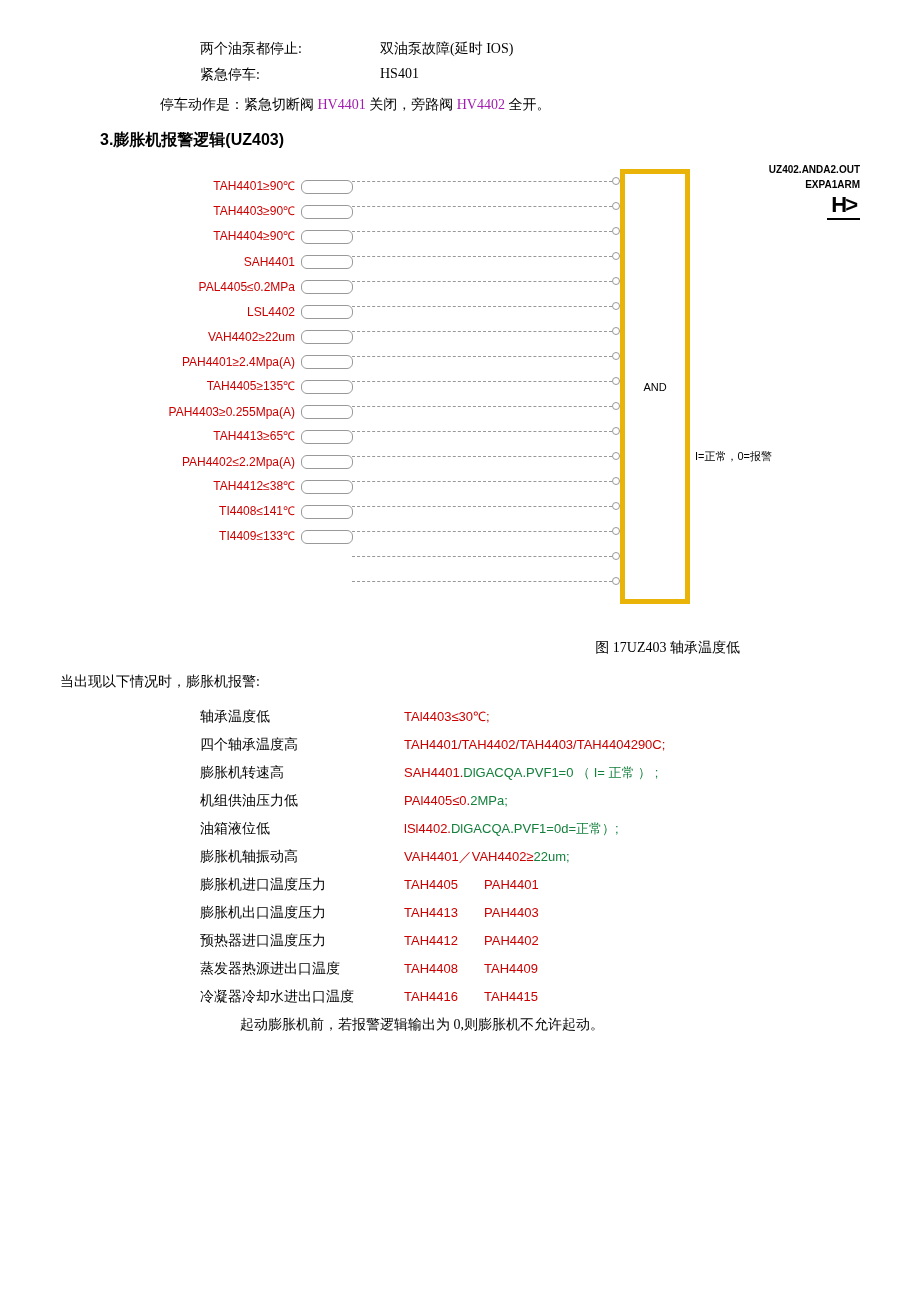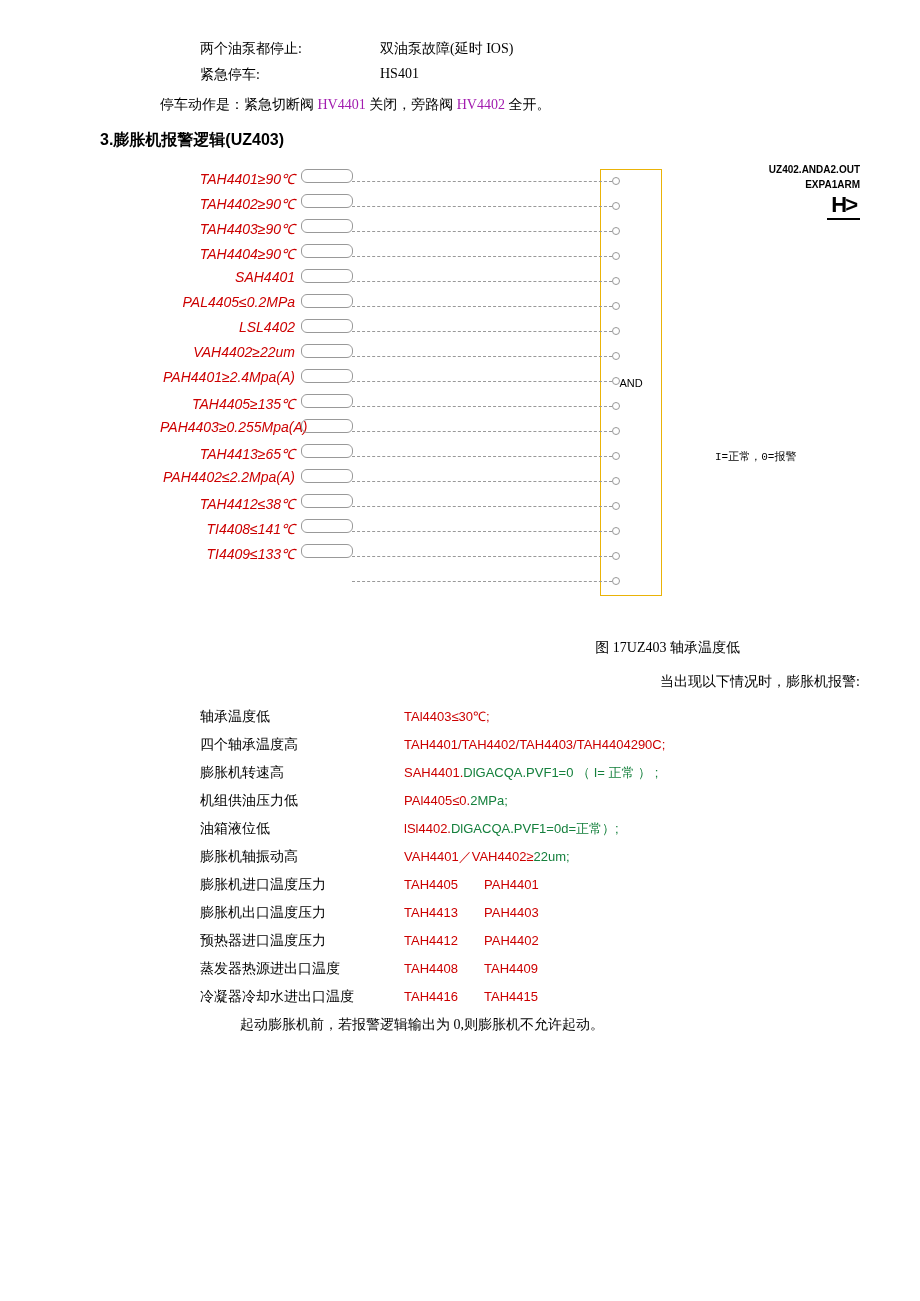--- a/index.html
+++ b/index.html
@@ -12,31 +12,31 @@
     width: 800px;
   }
   .top-lines { margin-left: 140px; margin-bottom: 12px; }
   .top-lines .row { display: flex; margin-bottom: 8px; }
   .top-lines .lbl { width: 180px; }
   .sentence { margin-left: 100px; margin-bottom: 16px; }
   .red { color: #a21caf; }
   .heading { font-family: Arial, "Microsoft YaHei", sans-serif; font-weight: bold; font-size: 16px; margin: 10px 0 18px 40px; }
   .diagram-wrap { position: relative; margin-left: 100px; height: 450px; }
   .inputs { position: absolute; left: 0; top: 0; }
-  .inp-row { display: flex; align-items: flex-start; height: 25px; font-size: 14px; font-style: italic; }
+  .inp-row { display: flex; align-items: flex-end; height: 25px; font-size: 12px; }
   .inp-label { width: 135px; text-align: right; color: #c00; padding-right: 6px; font-family: Arial, sans-serif; }
   .gate-box { width: 50px; height: 12px; border: 1px solid #999; border-radius: 6px 6px 6px 6px; position: relative; }
   .hline { position: absolute; border-top: 1px dashed #999; height: 1px; }
   .circ { position: absolute; width: 6px; height: 6px; border: 1px solid #999; border-radius: 50%; background: #fff; }
-  .andbox { position: absolute; left: 440px; top: 0; width: 60px; height: 425px; border: 1px solid #eab308; display: flex; align-items: center; justify-content: center; font-size: 11px; font-family: Arial; }
+  .andbox { position: absolute; left: 460px; top: 0; width: 60px; height: 425px; border: 5px solid #eab308; display: flex; align-items: center; justify-content: center; font-size: 11px; font-family: Arial; }
   .right-labels { position: absolute; left: 560px; top: -5px; font-family: Arial; font-size: 10px; font-weight: bold; text-align: right; width: 140px;}
   .hsym { font-family: Arial; font-weight: bold; font-size: 22px; border-bottom: 2px solid #000; display: inline-block; padding: 0 4px; letter-spacing: -2px;}
-  .legend { position: absolute; left: 555px; top: 280px; font-size: 11px; font-family: Liberation Mono, monospace; }
+  .legend { position: absolute; left: 535px; top: 280px; font-size: 11px; font-family: Liberation Sans, sans-serif; }
   .caption { text-align: right; margin: 20px 120px 16px 0; font-size: 14px; }
-  .alarm-intro { text-align: right; margin-bottom: 16px; }
+  .alarm-intro { text-align: left; margin-bottom: 16px; }
   .alarm-list { margin-left: 140px; }
   .alarm-row { display: flex; margin-bottom: 10px; align-items: baseline; gap: 24px; }
   .alarm-lbl { width: 180px; flex-shrink: 0; }
   .alarm-val { color: #c00; font-family: Arial, "SimSun", sans-serif; font-size: 13px; }
   .alarm-val .black { color: #15803d; }
   .alarm-val .spaced { display: inline-block; width: 80px; }
   .footnote { margin-left: 180px; margin-top: 4px; }
 </style>
 </head>
 <body>
@@ -55,24 +55,20 @@
 <div class="sentence">
   <span>停车动作是：紧急切断阀 </span><span class="red">HV4401</span><span> 关闭，旁路阀 </span><span class="red">HV4402</span><span> 全开。</span>
 </div>
 
 <div class="heading">3.膨胀机报警逻辑(UZ403)</div>
 
 <div class="diagram-wrap">
   <div class="inputs" id="inputs-col">
       <div class="inp-row">
         <div class="inp-label">TAH4401≥90℃</div>
-        <div class="gate-box"></div>
-      </div>
-      <div class="inp-row">
-        <div class="inp-label">TAH4402≥90℃</div>
         <div class="gate-box"></div>
       </div>
       <div class="inp-row">
         <div class="inp-label">TAH4403≥90℃</div>
         <div class="gate-box"></div>
       </div>
       <div class="inp-row">
         <div class="inp-label">TAH4404≥90℃</div>
         <div class="gate-box"></div>
       </div>

